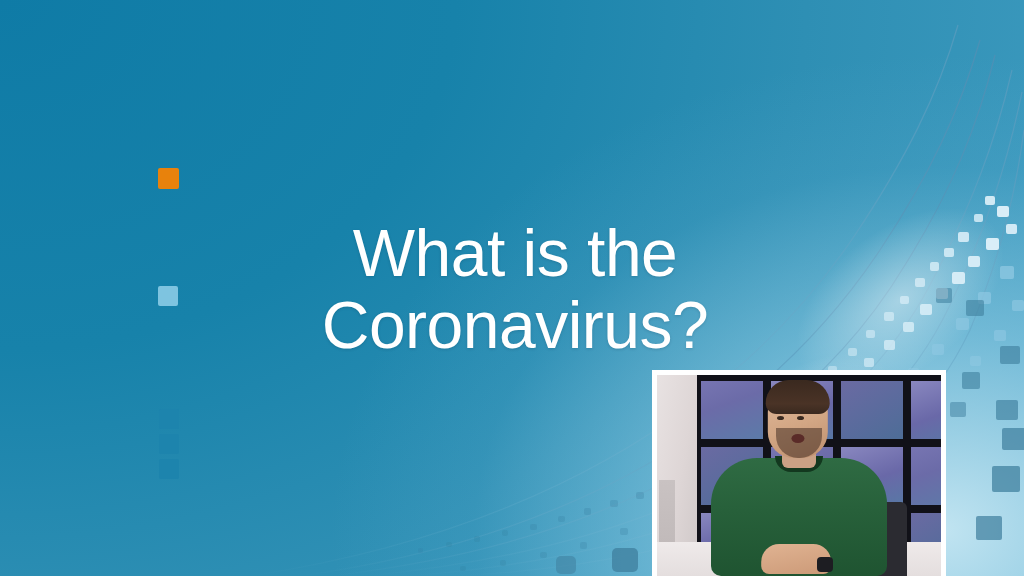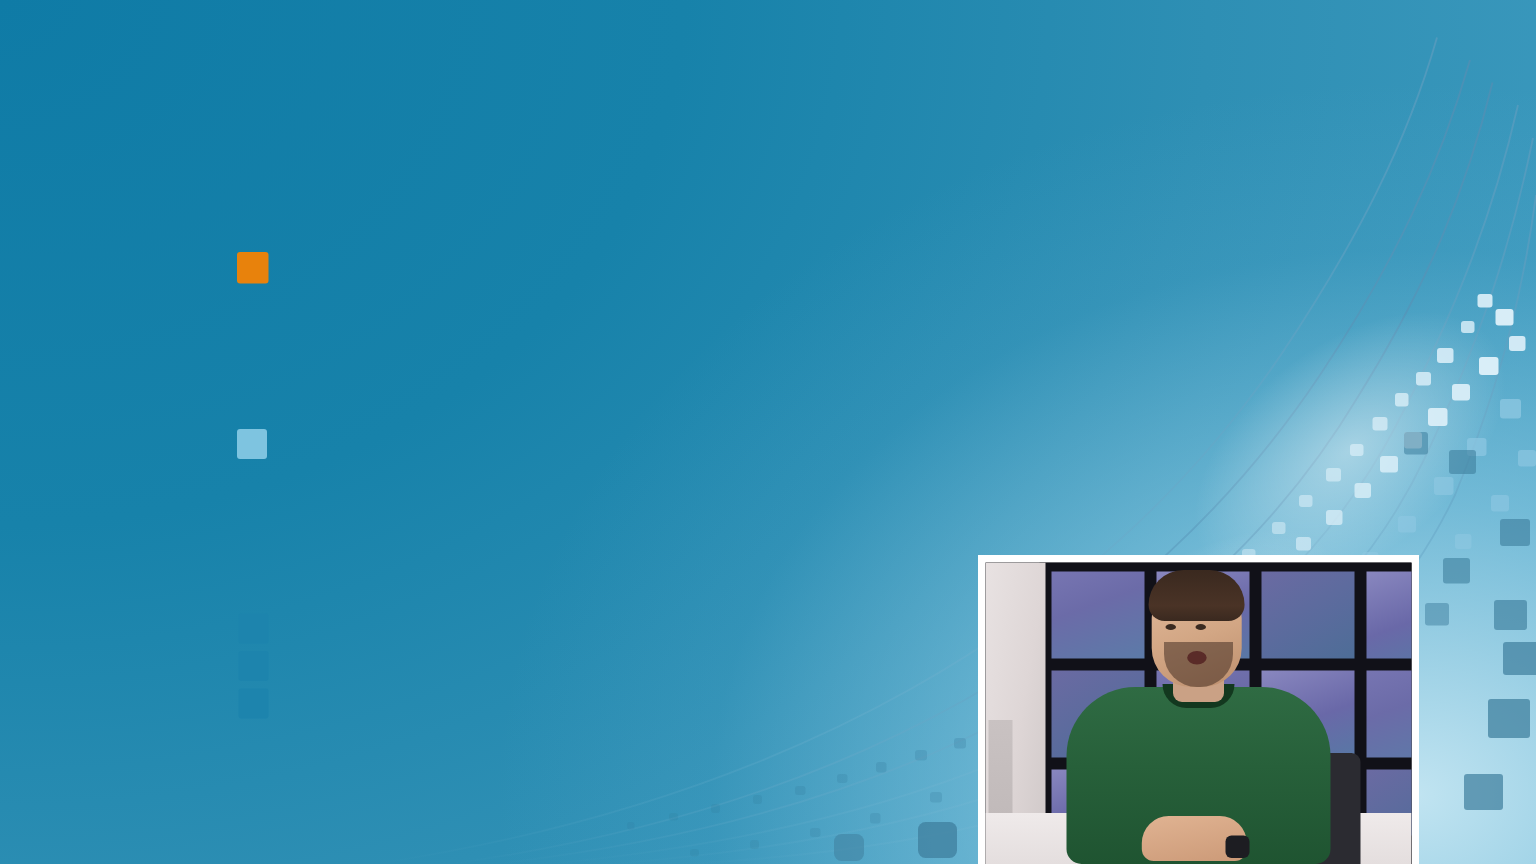--- a/index.html
+++ b/index.html
@@ -269,20 +269,24 @@
   </div>
 
   <div class="markers">
     <div class="marker" style="left:158px;top:168px;width:21px;height:21px;background:#e8820c;"></div>
     <div class="marker" style="left:158px;top:286px;width:20px;height:20px;background:#7ec4e0;"></div>
     <div class="marker" style="left:159px;top:409px;width:20px;height:20px;background:#1d84ad;"></div>
     <div class="marker" style="left:159px;top:434px;width:20px;height:20px;background:#1d84ad;"></div>
     <div class="marker" style="left:159px;top:459px;width:20px;height:20px;background:#1d84ad;"></div>
   </div>
 
+  <div class="title-wrap">
+    <div class="title">What is the
+Coronavirus?</div>
+  </div>
 
   <div class="video-inset">
     <div class="video-frame">
       <div class="backdrop">
         <div class="pane" style="left:8px;  top:6px;   width:62px; height:58px;"></div>
         <div class="pane b" style="left:78px; top:6px;   width:62px; height:58px;"></div>
         <div class="pane c" style="left:148px;top:6px;   width:62px; height:58px;"></div>
         <div class="pane b" style="left:218px;top:6px;   width:62px; height:58px;"></div>
         <div class="pane c" style="left:8px;  top:72px;  width:62px; height:58px;"></div>
         <div class="pane" style="left:78px; top:72px;  width:62px; height:58px;"></div>

